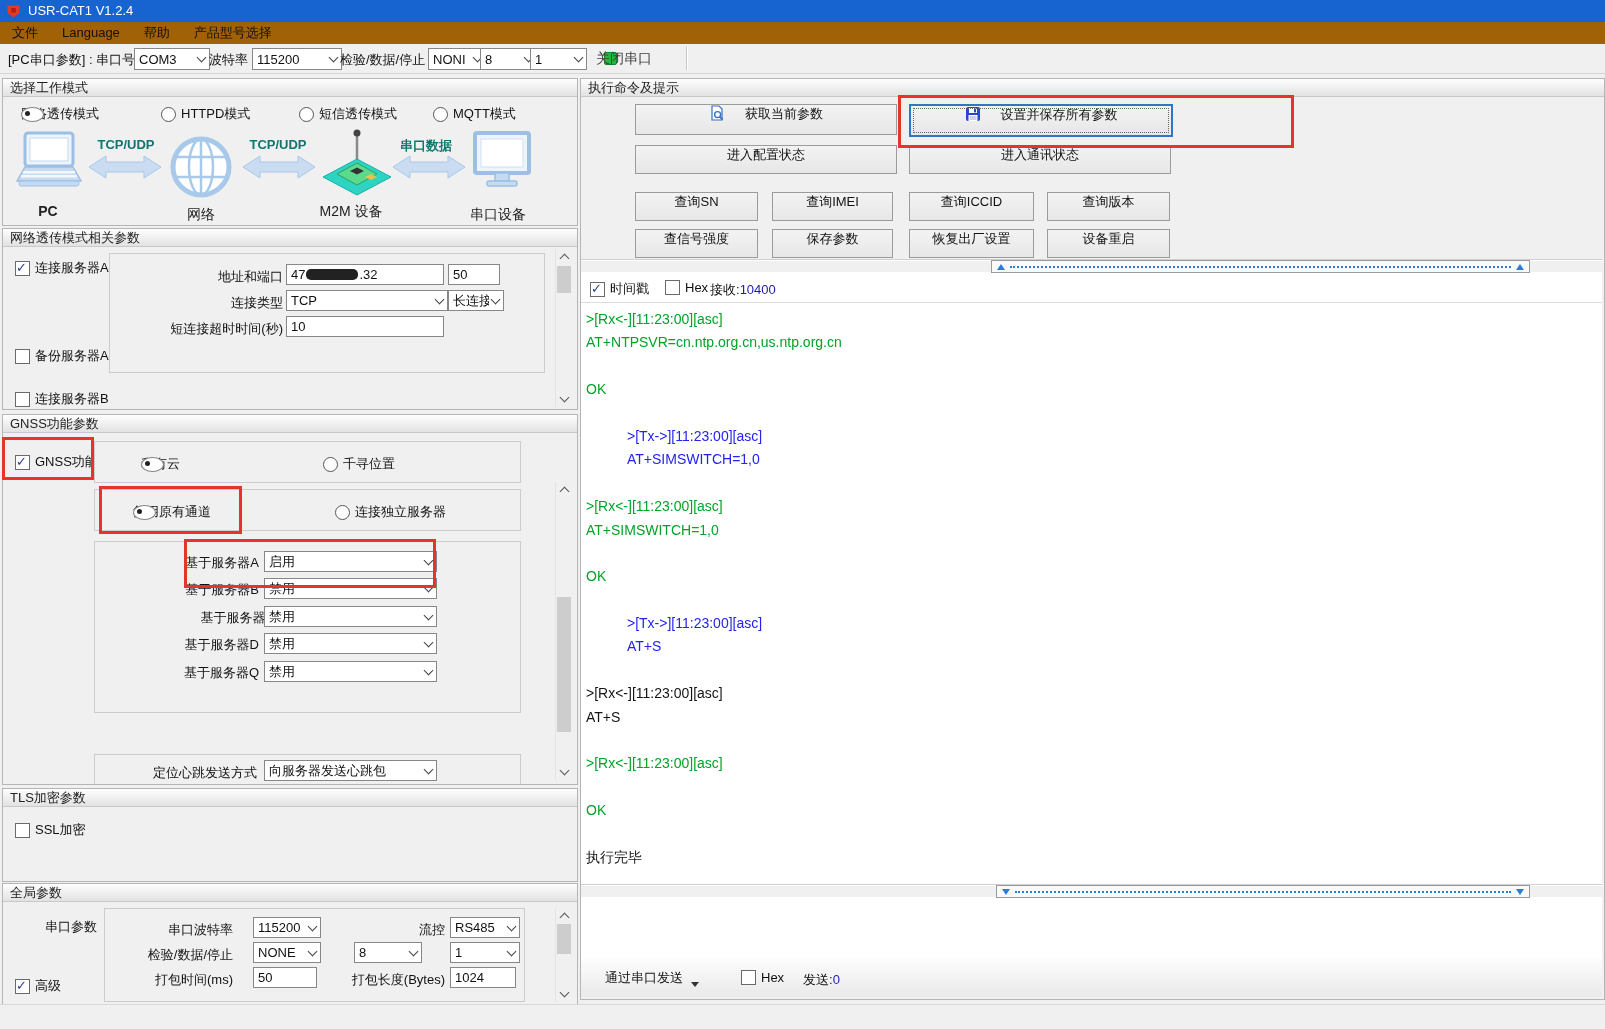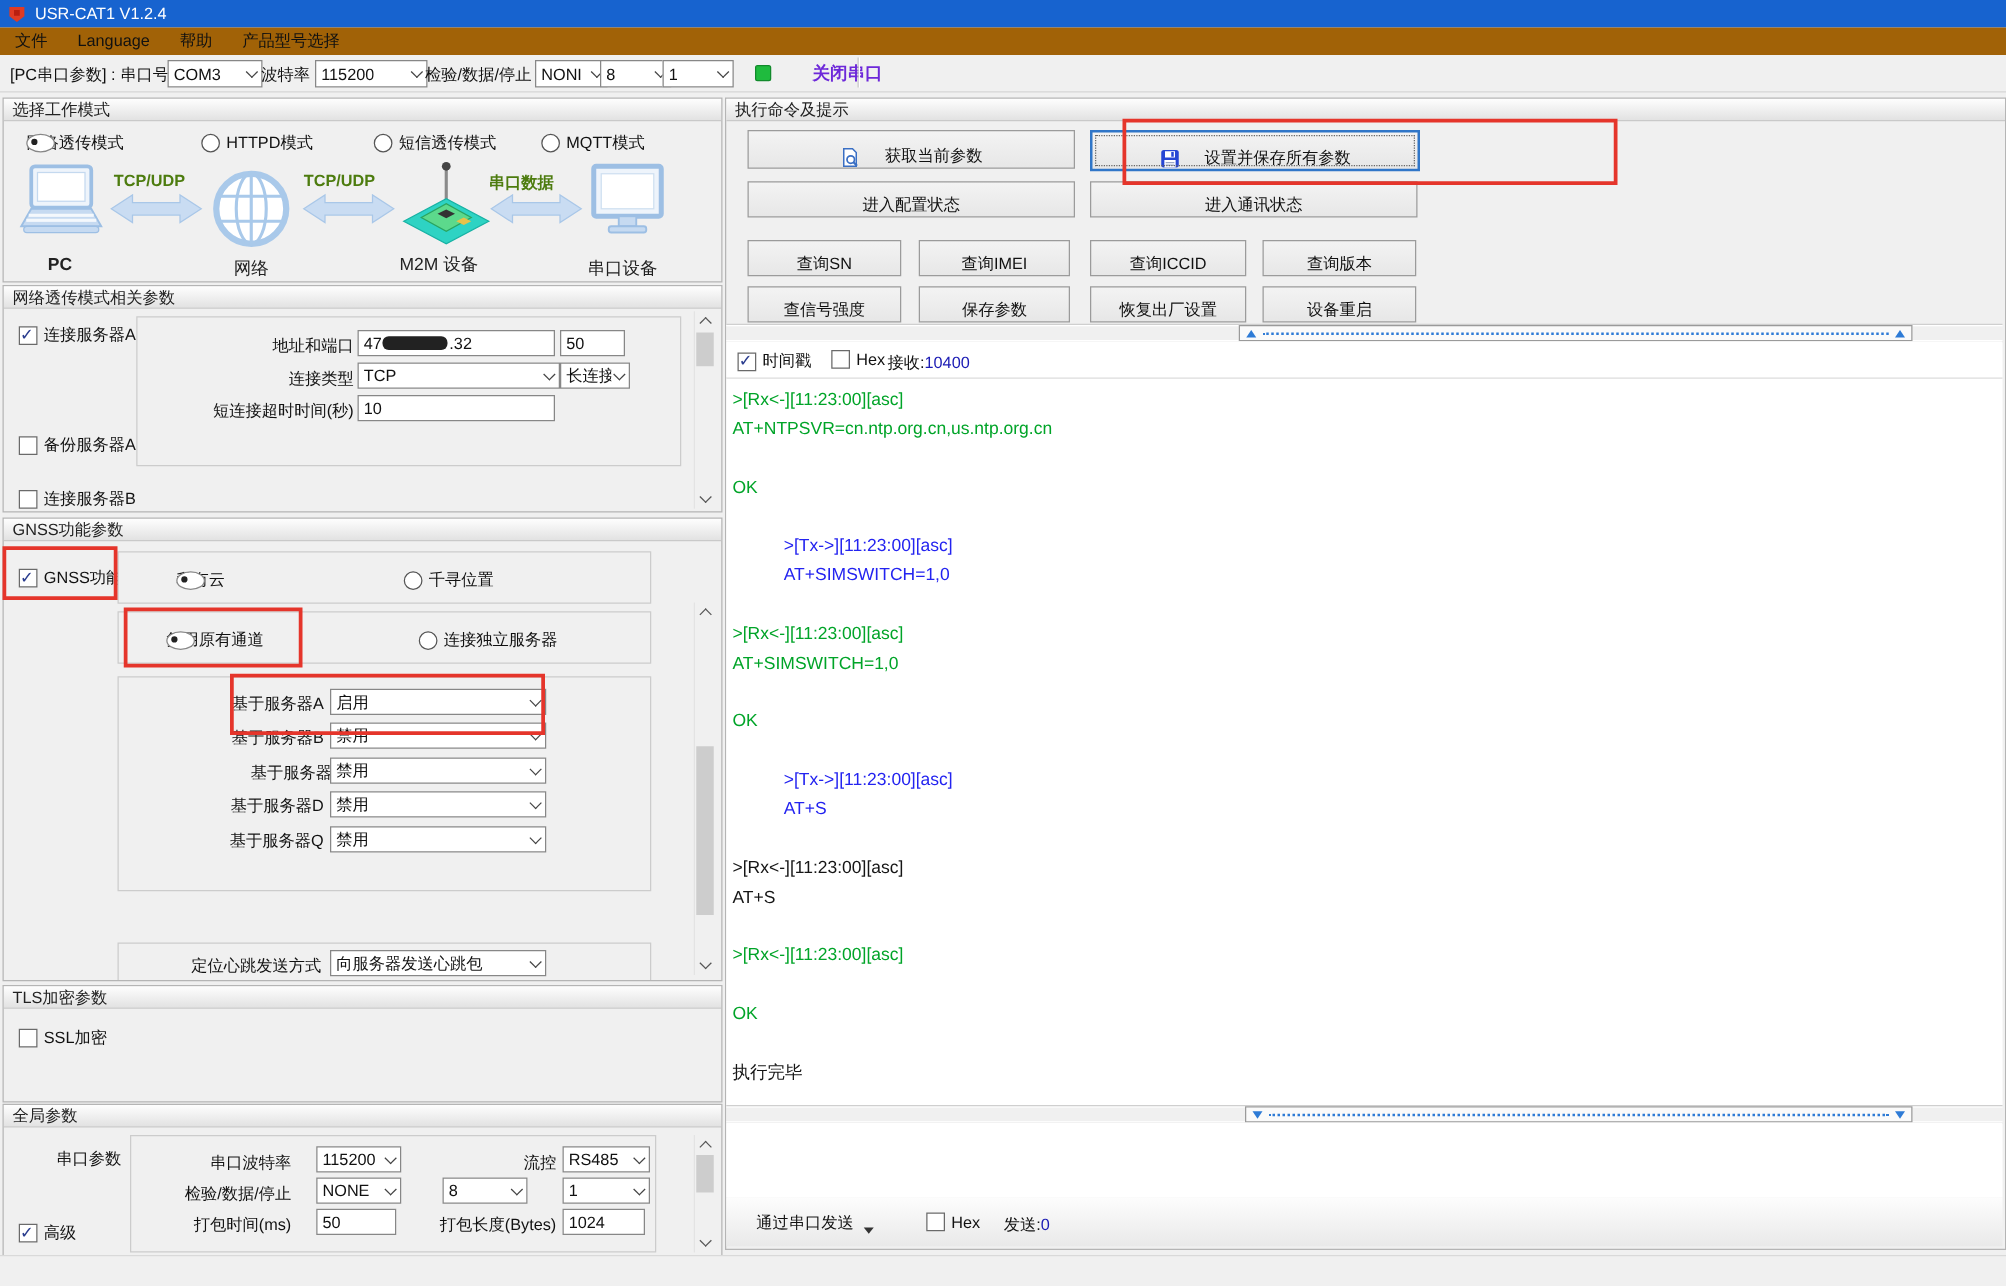--- a/index.html
+++ b/index.html
@@ -34,21 +34,21 @@
        justify-content:space-between;padding:0 4px 0 4px;font-size:13px;overflow:hidden;}
   .sel-text{white-space:nowrap;overflow:hidden;}
   .chev{flex:0 0 auto;width:6px;height:6px;border-right:1.4px solid #444;border-bottom:1.4px solid #444;
         transform:rotate(45deg);margin-top:-3px;margin-left:3px;}
   .inp{position:absolute;background:#fff;border:1px solid #878787;font-size:13px;display:flex;
        align-items:center;padding-left:4px;overflow:hidden;white-space:nowrap;}
   .rl{position:absolute;font-size:13px;text-align:right;white-space:nowrap;}
   .redact{display:inline-block;width:52px;height:11px;background:#222;border-radius:5px;margin:0 1px 0 1px;}
 
   .btn{position:absolute;background:linear-gradient(#f3f3f3,#e7e7e7);border:1px solid #9b9b9b;
-       display:flex;align-items:flex-end;justify-content:center;font-size:13px;gap:20px;}
+       display:flex;align-items:flex-start;justify-content:center;font-size:13px;gap:20px;margin-left:37px;}
   .btn.focused{border:2px solid #3076c8;outline:1px dotted #666;outline-offset:-5px;}
 
   
   .vscroll{position:absolute;width:17px;background:#f0f0f0;border-left:1px solid #e3e3e3;}
   .sb-arrow{position:absolute;left:0;width:17px;height:15px;background:#f0f0f0;}
   .sb-arrow::after{content:"";position:absolute;left:5px;width:6px;height:6px;
                    border-right:1.4px solid #555;border-bottom:1.4px solid #555;}
   .sb-arrow.up::after{top:6px;transform:rotate(-135deg);}
   .sb-arrow.down::after{bottom:6px;transform:rotate(45deg);}
   .sb-thumb{position:absolute;left:1px;width:14px;background:#cdcdcd;}
@@ -67,21 +67,21 @@
   .log-area{position:absolute;background:#fff;border-top:1px solid #ddd;overflow:hidden;padding:5px 0 0 5px;}
   .log-line{height:23.4px;line-height:23.4px;font-size:14px;white-space:pre;}
   .c-green{color:#00a428;}
   .c-blue{color:#2323f0;margin-left:41px;}
   .c-black{color:#151515;}
   .count-num{color:#1b1bb4;margin-top:28px;}
 
   
   .red-annot{position:absolute;border:3px solid #e5352b;z-index:99;pointer-events:none;}
 
-  .diagram-label{position:absolute;font-size:13px;font-weight:bold;color:#4d7c0f;}
+  .diagram-label{position:absolute;font-size:13px;font-weight:bold;text-align:center;color:#0f766e;}
   .node-label{position:absolute;font-size:14px;text-align:center;color:#222;}
   .sendbar{position:absolute;background:linear-gradient(#fdfdfd,#e9e9e9);display:flex;align-items:center;font-size:13px;}
   .drop-tri{width:0;height:0;border-left:4px solid transparent;border-right:4px solid transparent;
             border-top:5px solid #333;display:inline-block;margin-left:8px;}
 </style>
 </head>
 <body>
 
 <div class="abs titlebar">
   <svg class="abs" style="left:6px;top:4px" width="15" height="15" viewBox="0 0 15 15">
@@ -116,21 +116,21 @@
   </div>
   <div class="sel" style="left:480px;top:4px;width:47px;height:20px">
     <span class="sel-text">8</span>
     <span class="chev"></span>
   </div>
   <div class="sel" style="left:530px;top:4px;width:47px;height:20px">
     <span class="sel-text">1</span>
     <span class="chev"></span>
   </div>
   <span class="abs" style="left:604px;top:8px;width:11px;height:11px;background:#1fbb3e;border:1px solid #128a2c;border-radius:2px"></span>
-  <span class="abs" style="left:650px;top:6px;font-size:14px;font-weight:bold;color:#6d28d9">关闭串口</span>
+  <span class="abs" style="left:596px;top:6px;font-size:14px;font-weight:normal;color:#404040">关闭串口</span>
   <div class="tb-sep" style="left:686px"></div>
 </div>
 
 <div class="gb" style="left:2px;top:78px;width:574px;height:146px">
   <div class="gb-header">选择工作模式</div>
 
   <div class="rb-row" style="left:18px;top:26px">
     <span class="rb sel"></span>
     <span>网络透传模式</span>
   </div>

